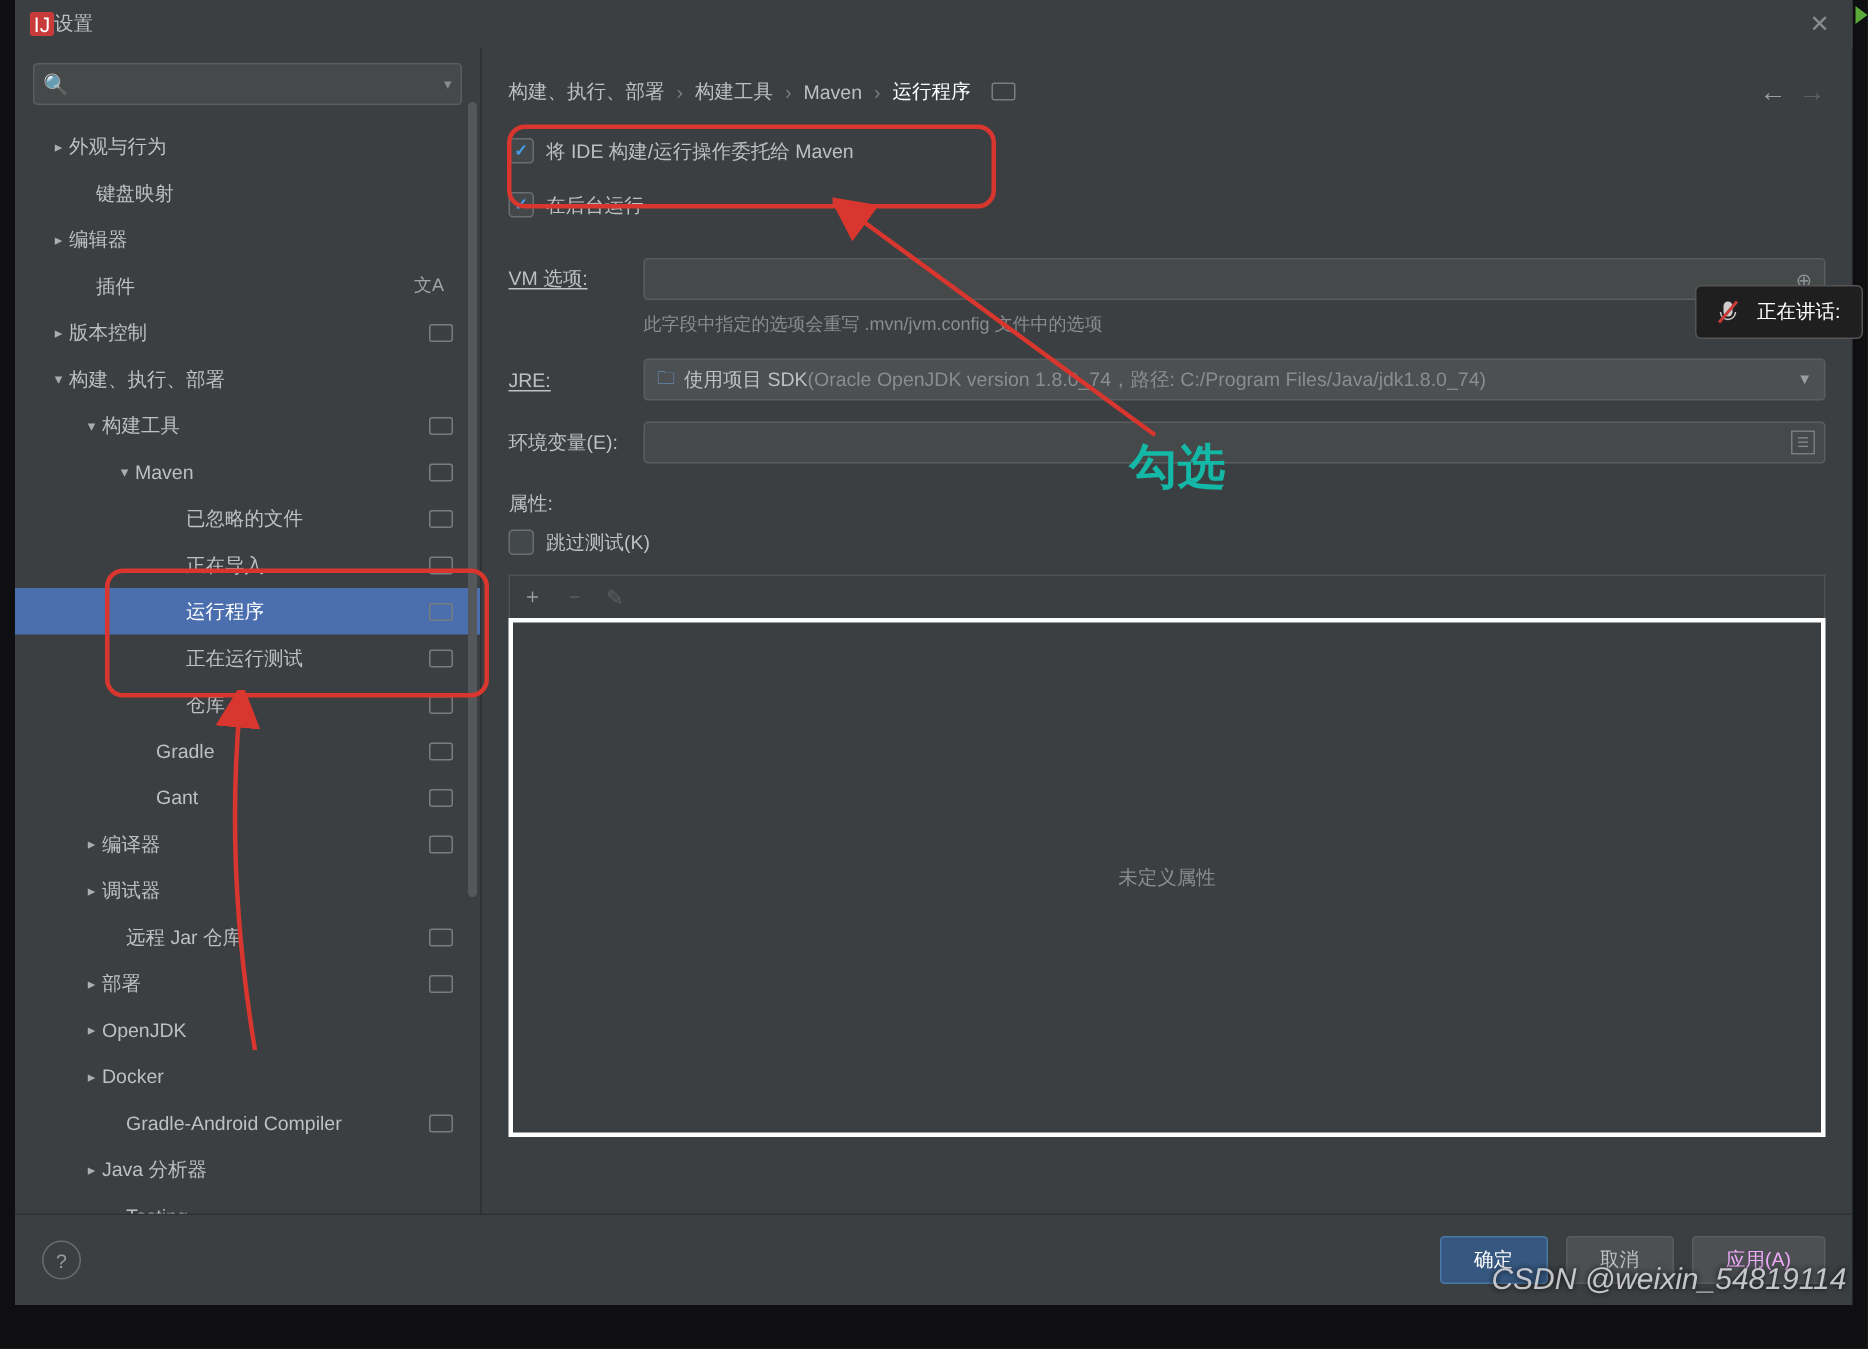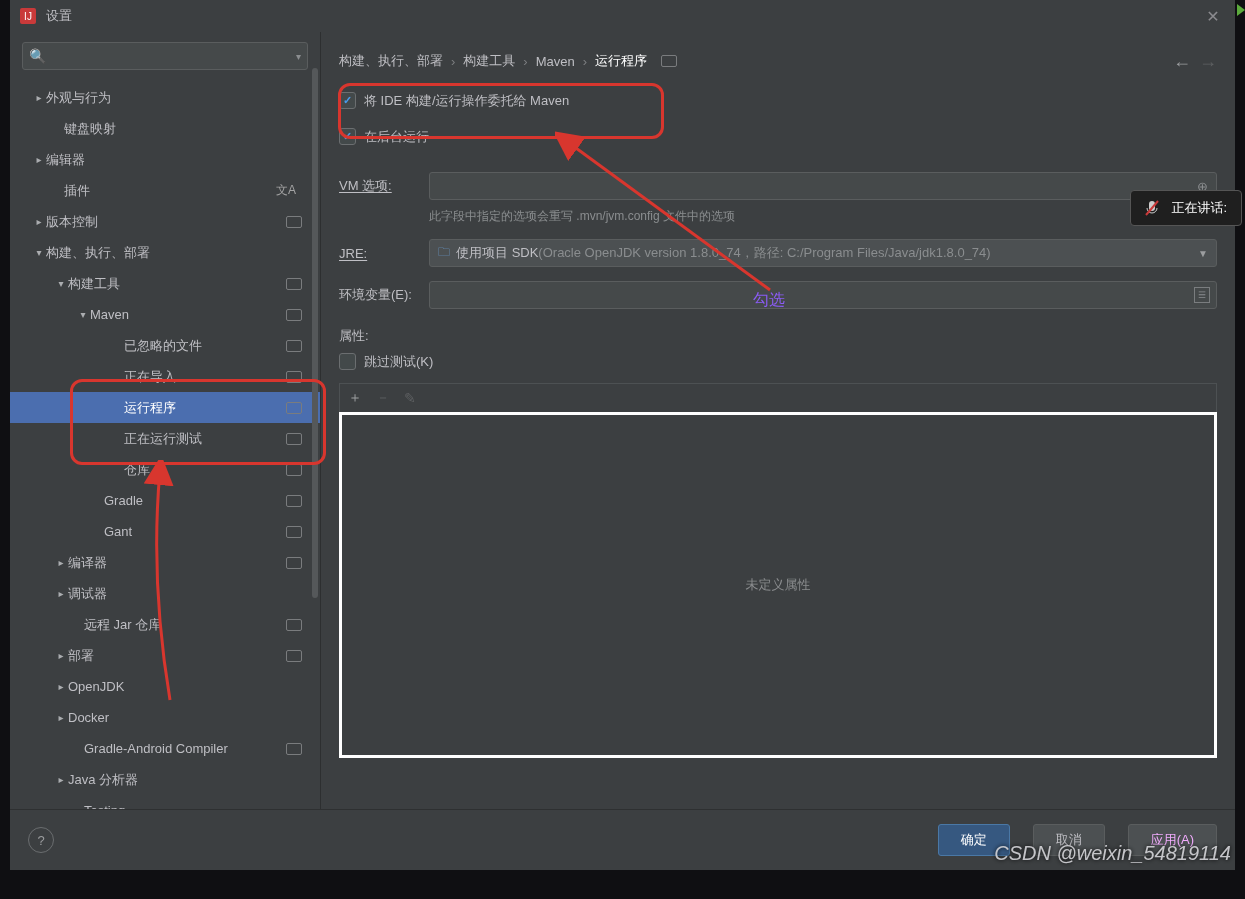--- a/index.html
+++ b/index.html
@@ -1,18 +1,18 @@
 <!DOCTYPE html>
 <html><head>
 <meta charset="utf-8">
 <style>
   html,body{margin:0;padding:0;width:1245px;height:899px;background:#0f0f12;font-family:"Microsoft YaHei",Arial,sans-serif;font-size:13px;color:#bfbfc4;overflow:hidden}
   .dialog{position:absolute;left:10px;top:0;width:1225px;height:870px;background:#3c3f41}
   .titlebar{height:32px;display:flex;align-items:center;padding:0 10px;background:#3c3f41}
-  .titlebar .app-icon{width:16px;height:16px;background:#c93a3a;border-radius:2px;display:flex;align-items:center;justify-content:center;font-size:10px;color:#fff;margin-right:10px}
+  .titlebar .app-icon{width:16px;height:16px;background:#c93a3a;border-radius:2px;display:flex;align-items:center;justify-content:center;font-size:14px;color:#fff;}
   .titlebar .title{flex:1;color:#bfbfc4}
   .titlebar .close-x{width:24px;text-align:center;color:#8a8a8e;cursor:pointer;font-size:16px}
   .body{position:absolute;left:0;right:0;top:32px;bottom:60px;display:flex}
   .sidebar{width:310px;background:#3c3f41;border-right:1px solid #2d2f30;display:flex;flex-direction:column;position:relative}
   .sidebar .scroll-thumb{position:absolute;right:2px;top:36px;width:6px;height:530px;background:#55585a;border-radius:3px}
   .search-wrap{padding:10px 12px 8px 12px}
   .search{height:26px;background:#45494a;border:1px solid #5a5d5e;border-radius:3px;display:flex;align-items:center;padding:0 6px}
   .search .mag{color:#8b8e90;font-size:14px;margin-right:4px}
   .search input{flex:1;background:transparent;border:0;outline:0;color:#bfbfc4;font-size:13px}
   .tree{flex:1;overflow:hidden;padding-top:4px}
@@ -48,27 +48,27 @@
   .env-input{flex:1;height:26px;background:#45494a;border:1px solid #5a5d5e;border-radius:3px;display:flex;align-items:center;padding:0 6px}
   .env-input .list-ic{margin-left:auto;width:14px;height:14px;border:1px solid #7a7d7f;display:flex;align-items:center;justify-content:center;font-size:9px;color:#8b8e90}
   .props-label{margin-top:18px}
   .inner-panel{margin-top:8px}
   .toolbar{height:28px;display:flex;align-items:center;gap:14px;padding-left:8px;border:1px solid #4d5153;border-bottom:0;background:#3c3f41}
   .toolbar .tool{color:#9d9fa1;cursor:pointer;font-size:14px}
   .toolbar .tool.dis{color:#5e6062}
   .prop-box{height:340px;border:3px solid #ffffff;display:flex;align-items:center;justify-content:center;color:#8a8c8e;background:#3c3f41}
   .footer{position:absolute;left:0;right:0;bottom:0;height:60px;border-top:1px solid #2e3031;display:flex;align-items:center;padding:0 18px}
   .help{width:24px;height:24px;border:1px solid #6a6d6f;border-radius:50%;display:flex;align-items:center;justify-content:center;color:#9b9d9f;cursor:pointer}
-  .btns{margin-left:auto;display:flex;gap:23px}
+  .btns{margin-left:auto;display:flex;gap:12px}
   .btn{height:30px;padding:0 22px;border-radius:3px;display:flex;align-items:center;cursor:pointer;border:1px solid #5a5d5e;background:#4c5052;color:#bfbfc4}
   .btn.primary{background:#365880;border-color:#4a78a6;color:#fff}
   .btn.dis{color:#f0abfc}
   .watermark{position:absolute;right:14px;bottom:34px;color:#d0d0d4;font-size:20px;font-style:italic;text-shadow:0 0 4px #000;opacity:.92;pointer-events:none;font-family:Arial}
   .red-box1{position:absolute;border:3px solid #d8362e;border-radius:12px;pointer-events:none}
-  .annot{position:absolute;color:#8b5cf6;font-size:16px;font-weight:400;pointer-events:none}
+  .annot{position:absolute;color:#14b8a6;font-size:32px;font-weight:700;pointer-events:none}
   svg.arrow{position:absolute;pointer-events:none}
 </style>
 </head>
 <body>
 
 <div class="dialog">
 
   <div class="titlebar">
     <div class="app-icon">IJ</div>
     <div class="title">设置</div>

